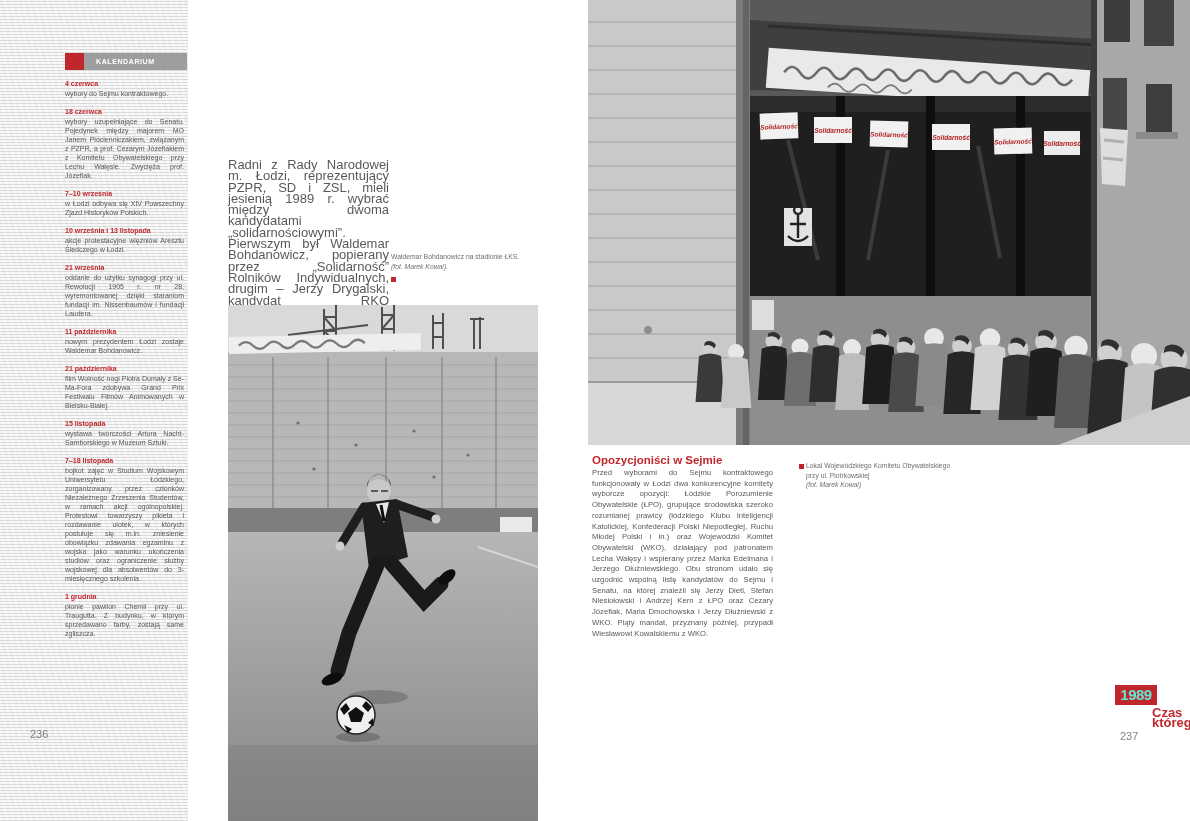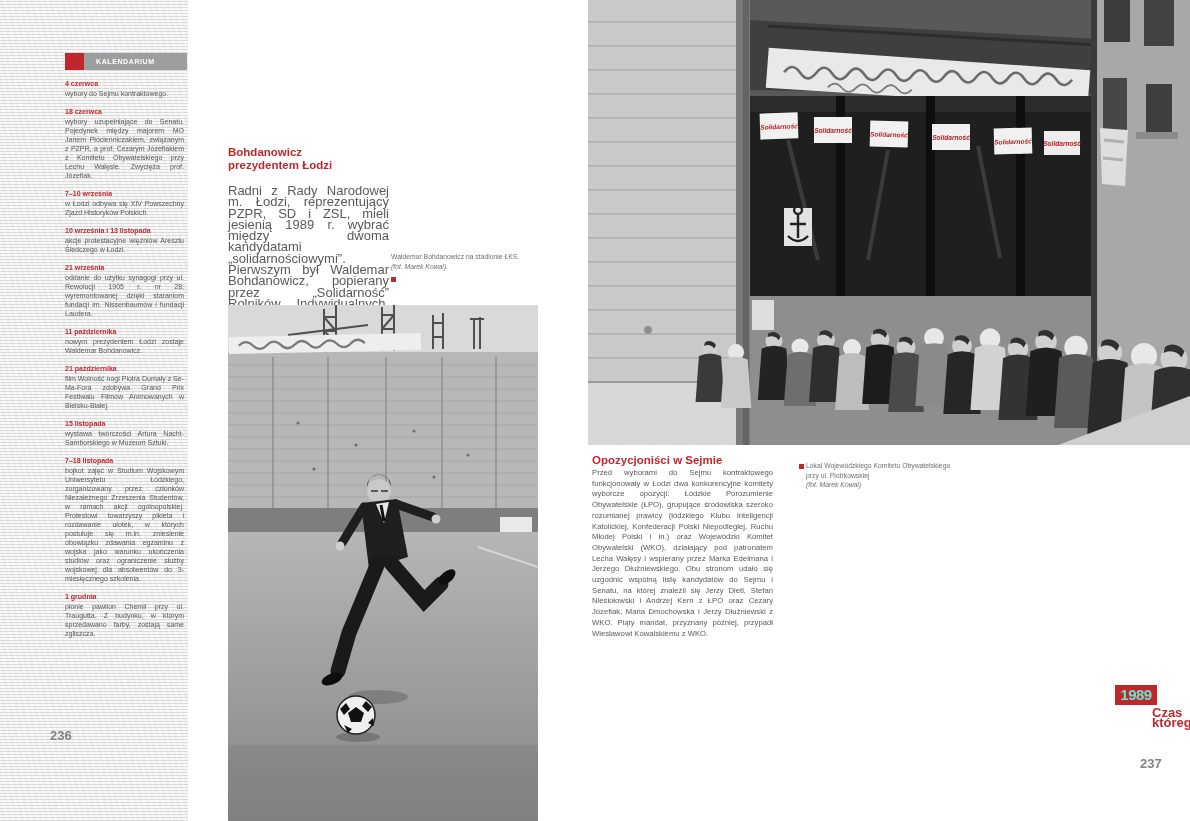--- a/index.html
+++ b/index.html
@@ -25,21 +25,21 @@
   .kal-bar {
     flex:1; background:#9c9ea0; color:#ffffff;
     font-size:7px; font-weight:bold; letter-spacing:.6px;
     line-height:17px; padding-left:12px;
   }
   .kal-list { left:65px; top:79px; width:119px; }
   .cal-entry { margin-bottom:9px; }
   .cal-date { font-size:7px; font-weight:bold; color:#c0272d; line-height:9px; margin-bottom:1px; }
   .cal-text { font-size:7px; color:#58595b; line-height:9px; text-align:justify; }
 
-  .page-num { font-size:13px; font-weight:bold; color:#808285;margin-left:20px; }
+  .page-num { font-size:11px; font-weight:normal; color:#808285; }
   .page-num-left { left:30px; top:728px; }
 
   
   .article-left { left:228px; top:146px; width:161px; }
   .art-title { font-size:11.5px; font-weight:bold; color:#c0272d; line-height:13px; }
   .art-body { margin-top:13px; font-size:13px; line-height:11.3px; color:#58595b; text-align:justify; }
 
   
   .caption { font-size:6.8px; line-height:9.5px; color:#6d6e71; }
   .caption .credit { font-style:italic; }
@@ -60,21 +60,21 @@
   .art-body-r { margin-top:1px; font-size:7.7px; line-height:10.7px; color:#58595b; text-align:justify; }
 
   
   .year-badge {
     left:1115px; top:685px; width:42px; height:20px;
     background:#c0272d; color:#5eead4;
     font-size:15px; font-weight:bold; letter-spacing:-0.5px;
     line-height:20px; text-align:center;
   }
   .chapter { left:1120px; top:708px; font-size:13px; font-weight:bold; color:#c0272d; line-height:10px;margin-left:32px; }
-  .page-num-right { left:1120px; top:756px; }
+  .page-num-right { left:1120px; top:730px; }
 
   [data-interactable] { user-select:none; }
 </style>
 </head>
 <body>
 
 <div class="abs texture-band" data-interactable="false"></div>
 
 <div class="abs kal-header" data-interactable="false">
   <div class="kal-square" data-interactable="false"></div>
@@ -120,24 +120,20 @@
     </div>
     <div class="cal-entry" data-interactable="false">
       <div class="cal-date" data-interactable="false">1 grudnia</div>
       <div class="cal-text" data-interactable="false">płonie pawilon Chemii przy ul. Traugutta. Z budynku, w którym sprzedawano farby, zostają same zgliszcza.</div>
     </div>
   </div>
 
 <div class="abs page-num page-num-left" data-interactable="false">236</div>
 
 <div class="abs article-left" data-interactable="false">
-  <div class="art-title" data-interactable="false">
-    <div data-interactable="false">Bohdanowicz</div>
-    <div data-interactable="false">prezydentem Łodzi</div>
-  </div>
   <div class="art-body" data-interactable="false">Radni z Rady Narodowej m. Łodzi, reprezentujący PZPR, SD i ZSL, mieli jesienią 1989 r. wybrać między dwoma kandydatami „solidarnościowymi”. Pierwszym był Waldemar Bohdanowicz, popierany przez „Solidarność” Rolników Indywidualnych, drugim – Jerzy Drygalski, kandydat RKO „Solidarności” oraz SD i ZSL. Wybory odbyły się w dwóch turach, decydujące były te z 11 października 1989 r. Wygrał Waldemar Bohdanowicz, na którego zagłosowali radni z PZPR.</div>
 </div>
 
 <div class="abs caption caption-left" data-interactable="false">
   <div data-interactable="false">Waldemar Bohdanowicz na stadionie ŁKS.</div>
   <div class="credit" data-interactable="false">(fot. Marek Kowal).</div>
 </div>
 <div class="abs cap-marker cap-marker-left" data-interactable="false"></div>
 
 <div class="abs photo photo-left" data-interactable="false">

